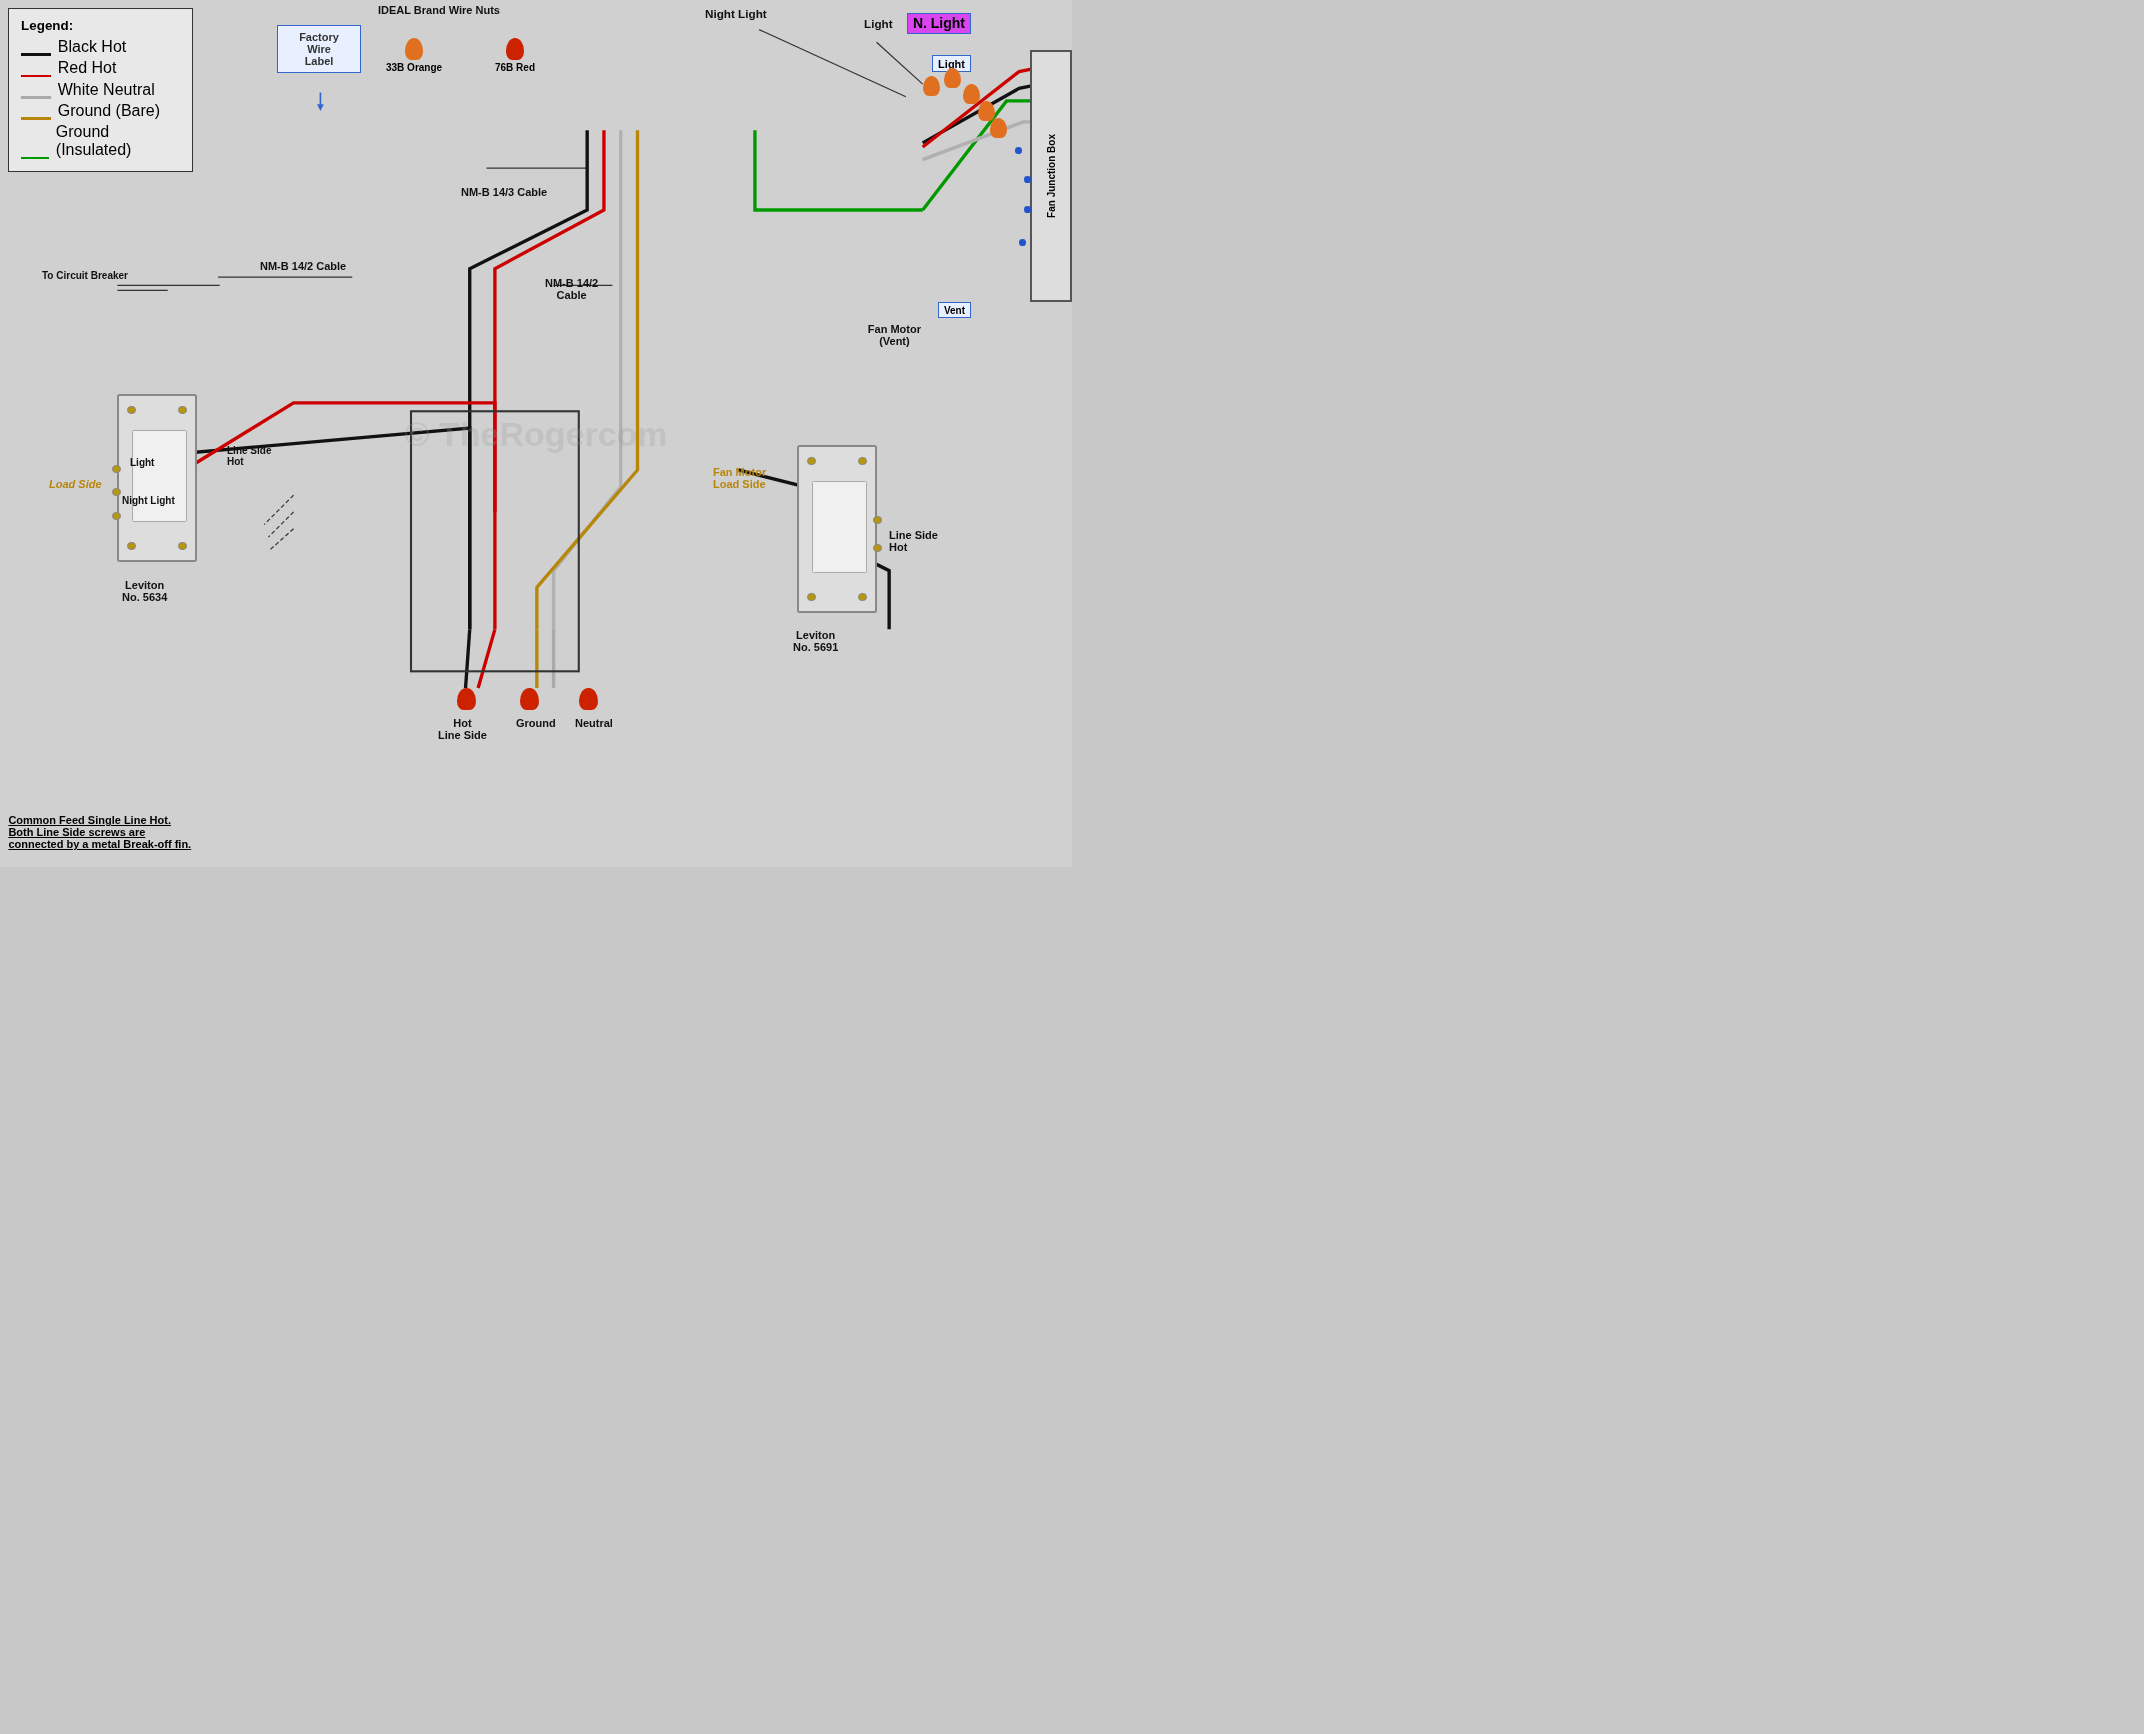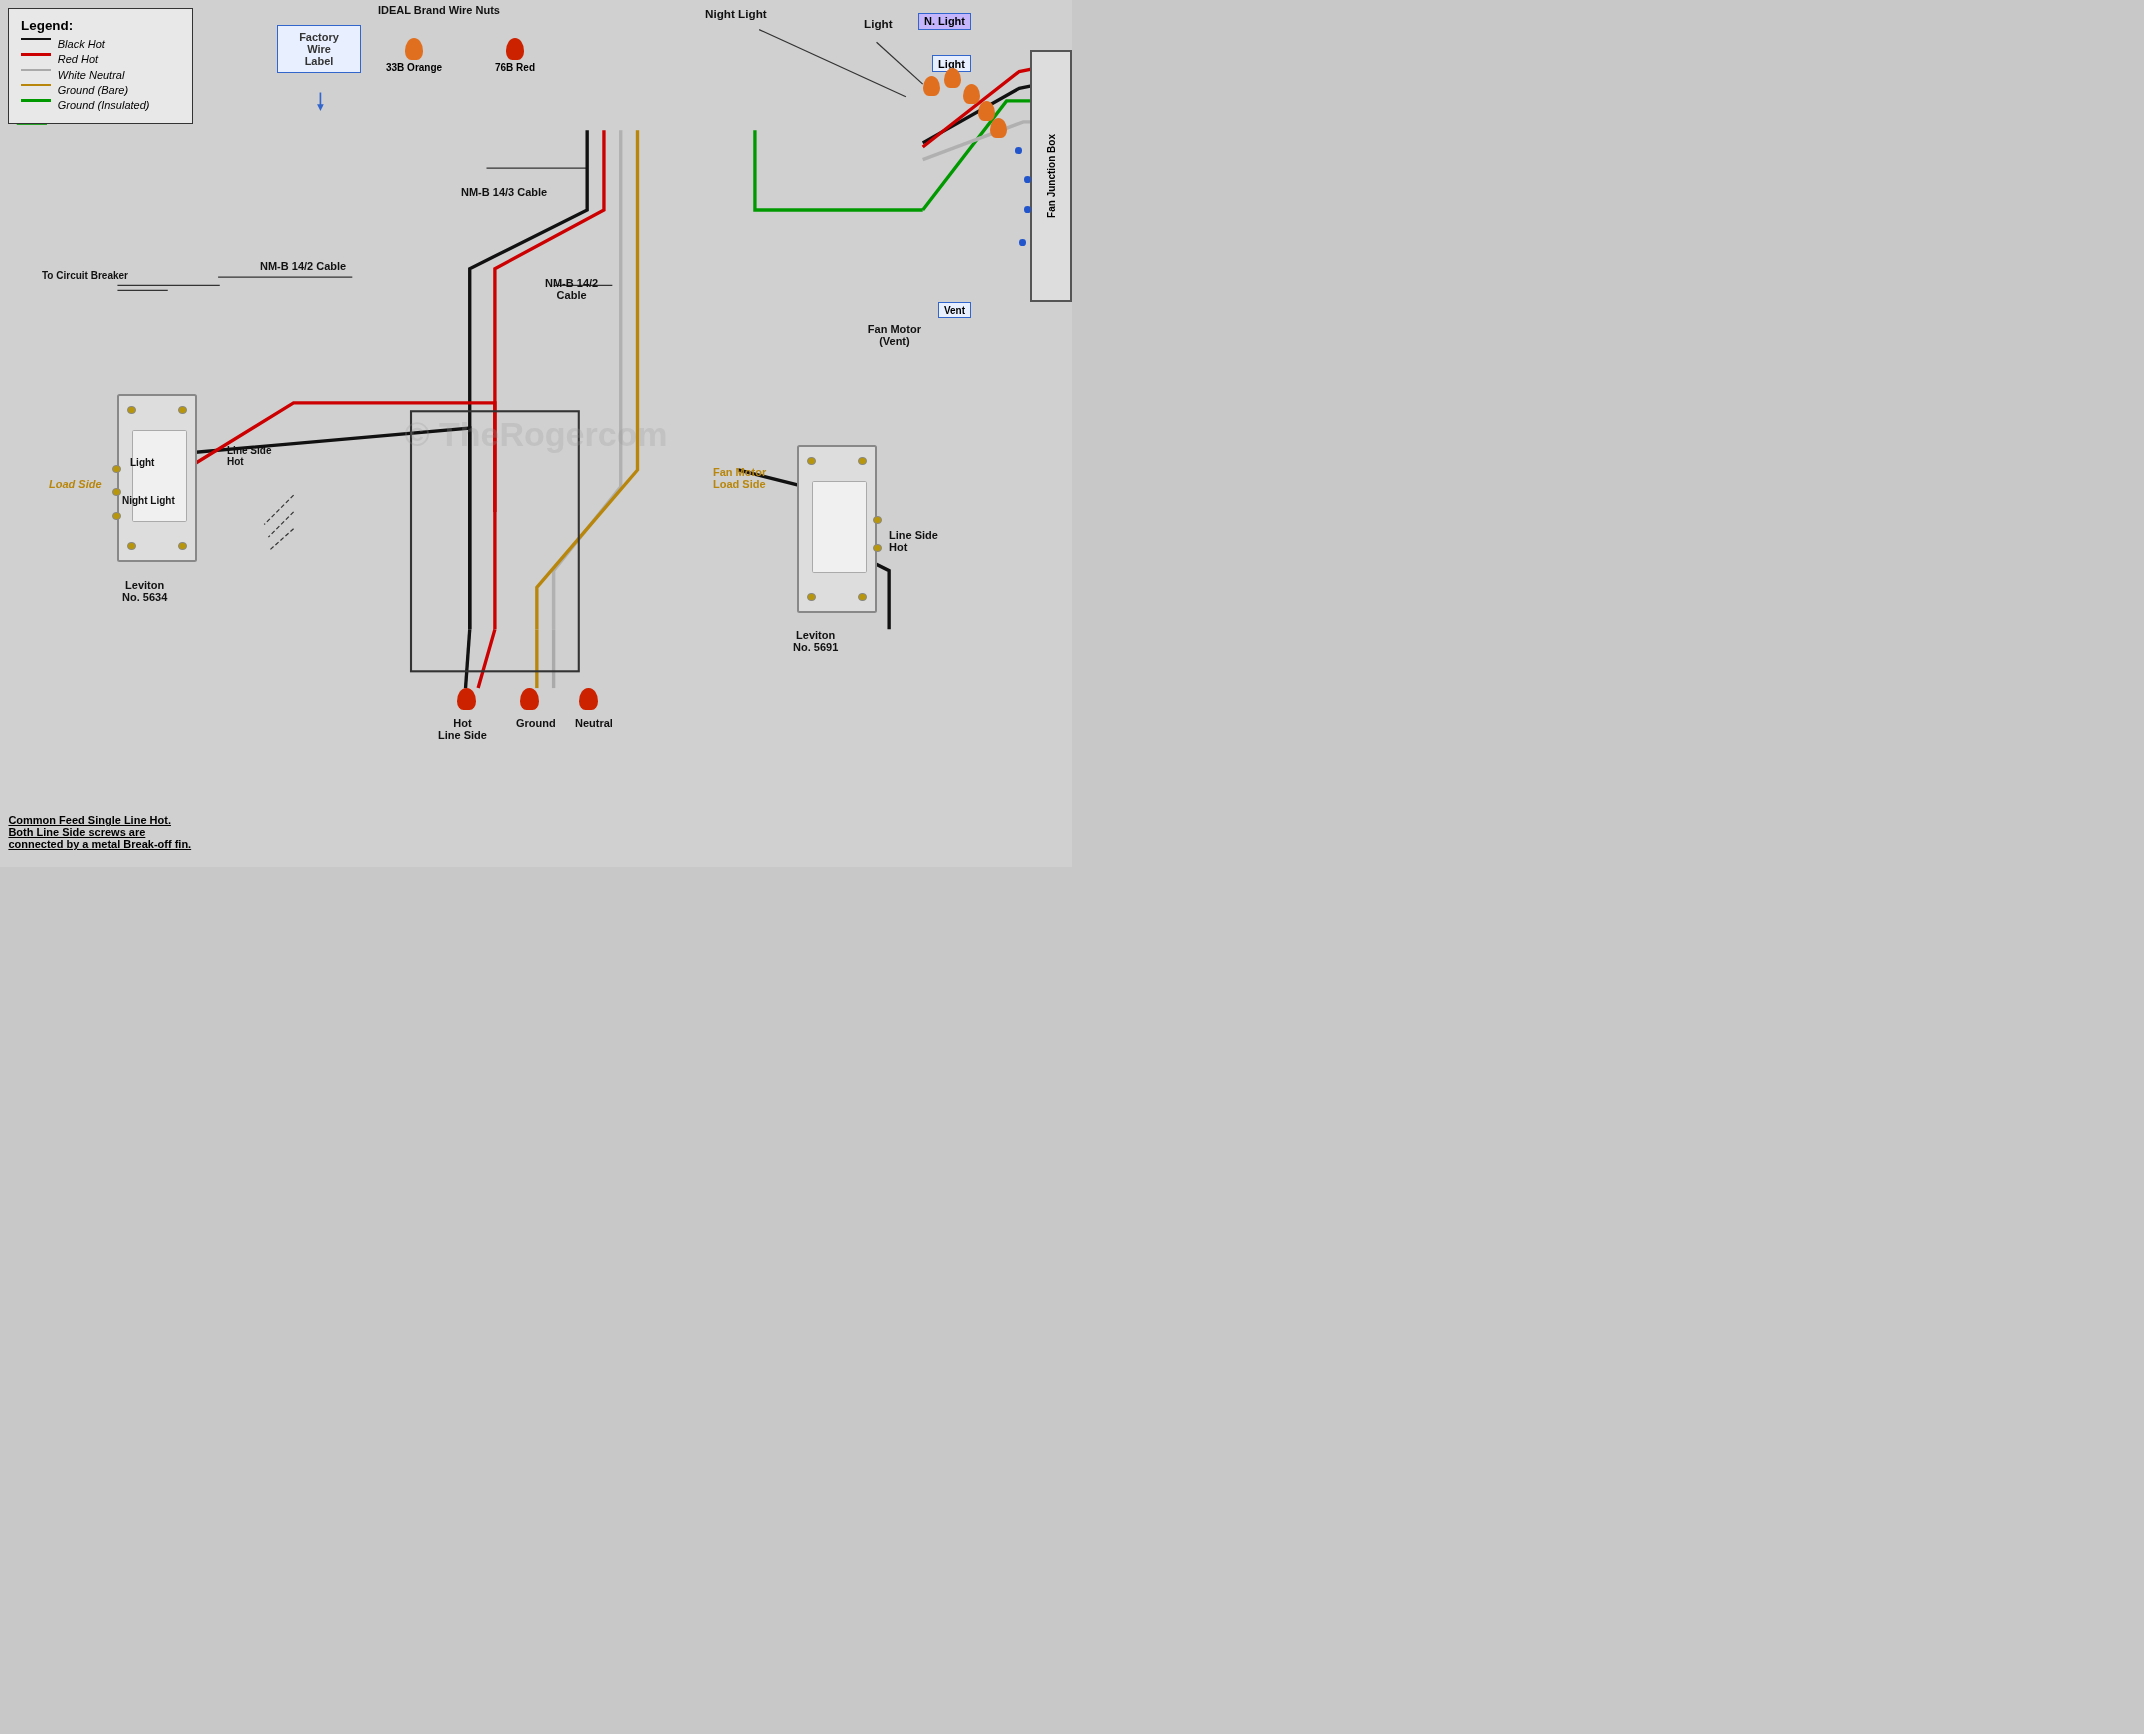--- a/index.html
+++ b/index.html
@@ -27,24 +27,23 @@
       padding: 8.4px 11.7px;
       width: 185px;
     }
     .legend-title {
       font-weight: bold;
       font-size: 13.4px;
       margin-bottom: 5px;
     }
     .legend-item {
       display: flex;
-      align-items: flex-start;
+      align-items: flex-end;
       margin: 3.4px 0;
-      font-size: 11px;
-      font-style: italic;
+      font-size: 16px;
     }
     .legend-line {
       display: inline-block;
       width: 30px;
       height: 2.5px;
       margin-right: 6.7px;
     }
     
     .factory-label-box {
       position: absolute;
@@ -216,21 +215,21 @@
 
   <div class="diagram-label" style="top:277px; left:545px; white-space:pre-line;text-align:center;">NM-B 14/2
 Cable</div>
 
   <div class="diagram-label" style="top:270px; left:42px; font-size:10px;">To Circuit Breaker</div>
 
   <div class="diagram-label" style="top:6.7px; left:705px; font-size:11.7px;">Night Light</div>
 
   <div class="diagram-label" style="top:17px; left:864px; font-size:11.7px;">Light</div>
 
-  <div style="position:absolute; top:12.6px; right:101px; border:1.7px solid #3366cc; background:#c4b5fd; padding:1.7px 5px; font-size:11px; font-weight:bold;">
+  <div style="position:absolute; top:12.6px; right:101px; border:1.7px solid #3366cc; background:#d946ef; padding:1.7px 5px; font-size:14px; font-weight:bold;">
     <span>N. Light</span>
   </div>
 
   <div style="position:absolute; top:55px; right:101px; border:1.7px solid #3366cc; background:#e8f0ff; padding:1.7px 5px; font-size:11px; font-weight:bold;">
     <span>Light</span>
   </div>
 
   <div style="position:absolute; top:302px; right:101px; border:1.7px solid #3366cc; background:#e8f0ff; padding:1.7px 5px; font-size:10px; font-weight:bold;">
     <span>Vent</span>
   </div>

